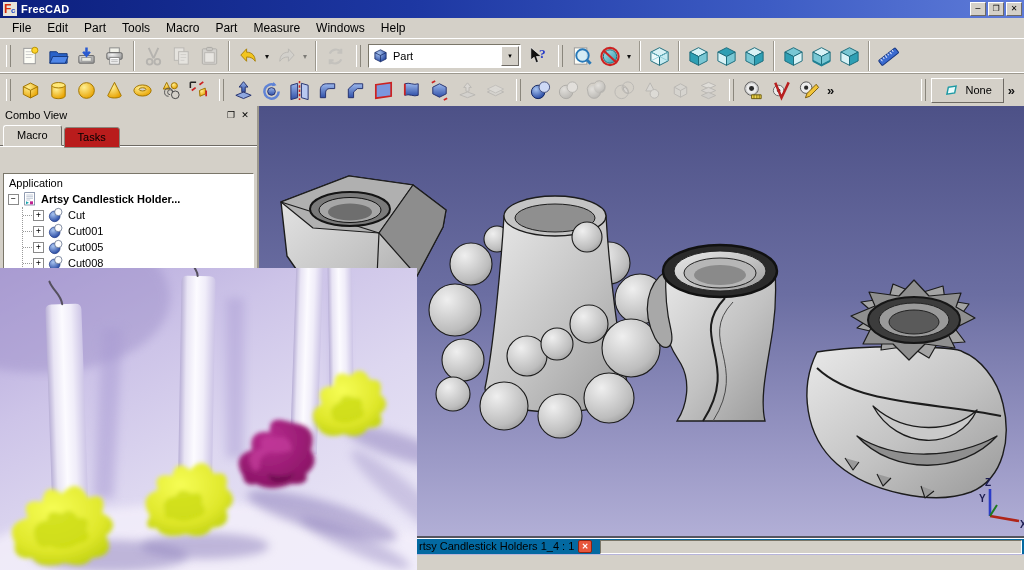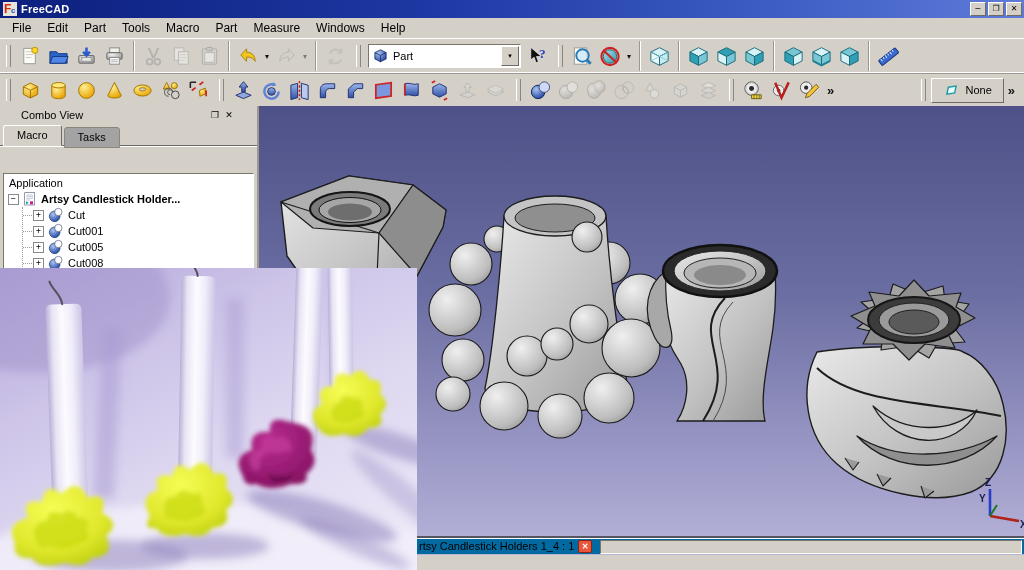--- a/index.html
+++ b/index.html
@@ -36,26 +36,26 @@
   .wb-drop{width:16px;height:18px;background:#d4d0c8;border:1px solid;border-color:#fff #6e6a64 #6e6a64 #fff;
     font-size:7px;display:flex;align-items:center;justify-content:center;margin-right:1px;}
   .overflow{font-size:13px;font-weight:bold;color:#111;padding:0 4px;}
   .none-btn{display:flex;align-items:center;gap:5px;height:25px;padding:0 11px;background:#d4d0c8;
     border:1px solid;border-color:#fff #6e6a64 #6e6a64 #fff;font-size:11px;color:#000;}
   .none-btn svg{width:17px;height:17px;}
   .push-right{margin-left:auto;}
   
   #combo-panel{position:absolute;left:0;top:106px;width:257px;bottom:15px;background:#d4d0c8;
     border-right:2px solid #9c988e;z-index:2;}
-  .cv-title{height:17px;display:flex;align-items:center;font-size:11px;padding:0 21px;color:#000;}
+  .cv-title{height:17px;display:flex;align-items:center;font-size:11px;padding:0 5px;color:#000;}
   .cv-sp{flex:1;}
   .cv-btn{width:14px;height:13px;background:transparent;border:none;font-size:9px;line-height:12px;
     text-align:center;padding:0;color:#000;font-family:"DejaVu Sans",sans-serif;}
   .cv-tabs{display:flex;padding:2px 3px 0 3px;}
-  .ctab{font-size:11px;padding:3px 13px 4px;border:1px solid #8a867c;background:#a3a3a3;
+  .ctab{font-size:11px;padding:3px 13px 4px;border:1px solid #8a867c;background:#b91c1c;
     border-radius:3px 3px 0 0;margin-right:2px;position:relative;top:2px;color:#000;}
   .ctab.active{background:#d4d0c8;border-color:#fff #6e6a64 #d4d0c8 #fff;top:0;z-index:2;}
   .cv-headerline{height:2px;border-top:1px solid #fff;margin-top:0;box-shadow:0 -1px 0 #6e6a64;}
   .cv-header{display:flex;margin:3px 3px 2px 3px;}
   .cv-h1{flex:0 0 198px;font-size:11px;padding:2px 5px;background:#d4d0c8;
     border:1px solid;border-color:#fff #6e6a64 #6e6a64 #fff;color:#000;}
   .cv-h2{flex:1;background:#d4d0c8;border:1px solid;border-color:#fff #6e6a64 #6e6a64 #fff;}
   .tree-wrap{position:absolute;left:3px;right:3px;top:67px;bottom:3px;background:#fff;
     border:1px solid;border-color:#7a7669 #fff #fff #7a7669;overflow:hidden;font-size:11px;padding:2px 0 0 4px;}
   .tree-root{padding:1px 0 2px 1px;color:#000;}

